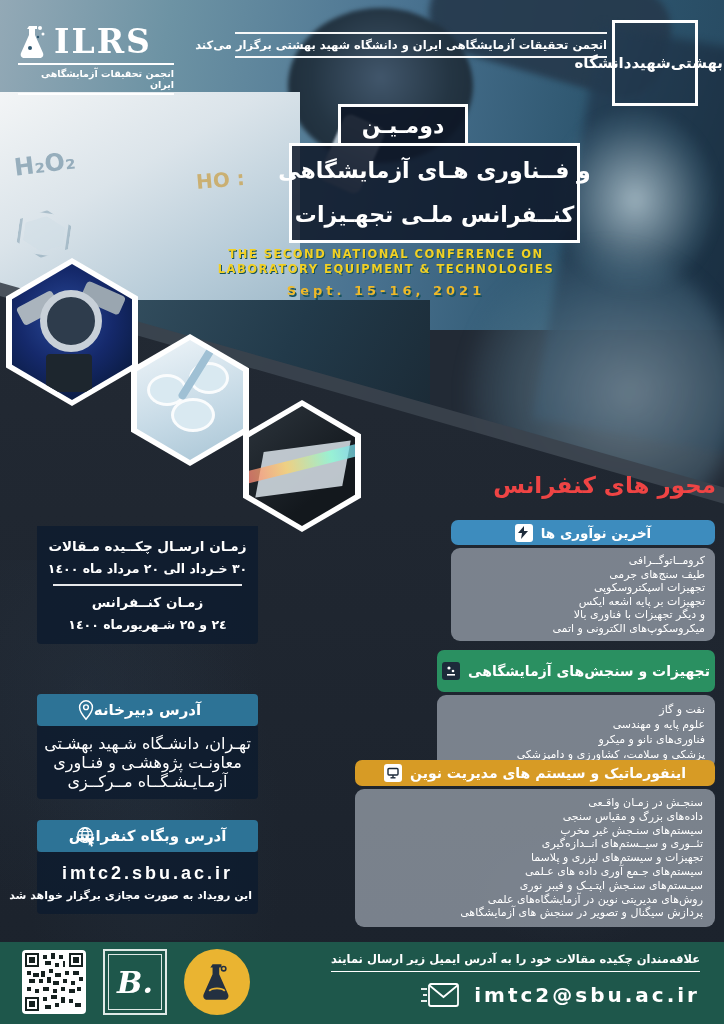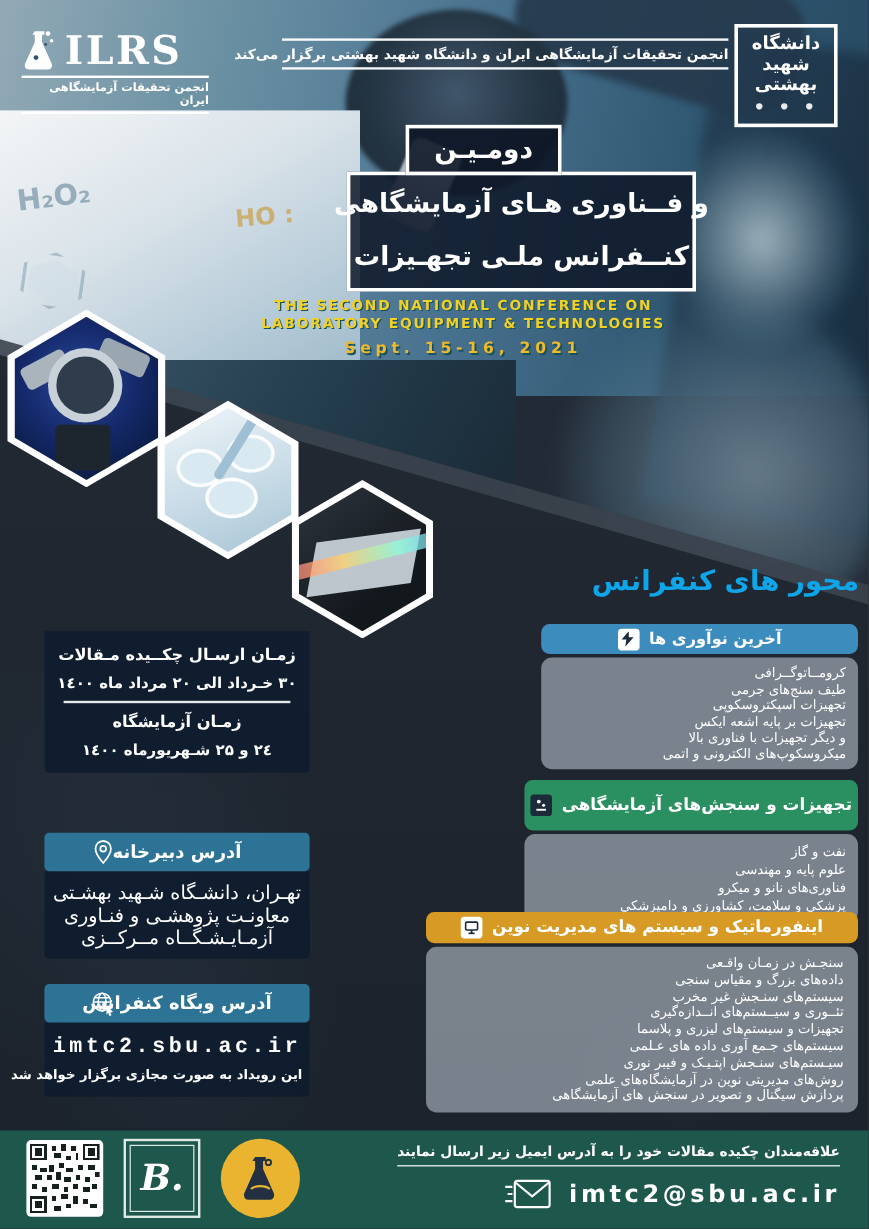--- a/index.html
+++ b/index.html
@@ -44,21 +44,21 @@
   .ilrs{left:18px;top:22px;width:156px;color:#fff;}
   .ilrs-row{display:flex;align-items:center;gap:6px;}
   .ilrs-acronym{font-family:"DejaVu Serif",serif;font-weight:bold;font-size:33px;letter-spacing:2px;}
   .ilrs-line{height:2px;background:#fff;margin-top:2px;}
   .ilrs-sub{font-size:9.5px;text-align:right;padding:3px 0 3px 0;font-weight:bold;}
   .ilrs-line2{height:1.5px;background:#fff;}
   .host-banner{left:235px;top:32px;width:372px;color:#fff;text-align:center;}
   .host-rule{height:2px;background:#fff;opacity:.95;}
   .host-text{font-size:11.5px;font-weight:bold;padding:4px 0;white-space:nowrap;}
   .sbu-logo{left:612px;top:20px;width:86px;height:86px;border:3px solid #fff;box-sizing:border-box;
-    display:flex;flex-direction:column;align-items:center;justify-content:center;color:#fff;}
+    display:flex;align-items:center;justify-content:center;color:#fff;}
   .sbu-logo div{font-size:15px;font-weight:bold;line-height:17px;}
   .sbu-dots{font-size:7px;letter-spacing:3px;margin-top:2px;opacity:.9;}
   
   .ordinal-box{left:338px;top:104px;width:130px;height:42px;border:3px solid #fff;box-sizing:border-box;
     background:rgba(13,22,38,.9);color:#fff;display:flex;align-items:center;justify-content:center;
     font-size:22px;font-weight:bold;z-index:5;}
   .title-box{left:289px;top:143px;width:291px;height:100px;border:3px solid #fff;box-sizing:border-box;
     background:rgba(13,22,38,.84);color:#fff;display:flex;flex-direction:column;align-items:center;
     justify-content:center;z-index:4;}
   .title-box div{font-size:22px;font-weight:bold;line-height:44px;white-space:nowrap;}
@@ -88,21 +88,21 @@
   .t3{left:34px;top:58px;width:38px;height:28px;}
   .pipette{position:absolute;left:58px;top:-6px;width:8px;height:70px;background:#9fc0d4;
     transform:rotate(32deg);border-radius:4px;}
   .hex3{left:243px;top:400px;width:118px;height:132px;}
   .hex3 .hex-in{background:linear-gradient(140deg,#2c343c,#13181d 70%);}
   .prism{position:absolute;left:12px;top:40px;width:84px;height:46px;background:#cfd8df;
     transform:skewX(-18deg) rotate(-8deg);opacity:.9;}
   .rainbow{position:absolute;left:-10px;top:50px;width:140px;height:12px;opacity:.75;
     background:linear-gradient(90deg,#ff7a7a,#ffd36a,#8cffd8,#6ab8ff);transform:rotate(-14deg);}
   
-  .topics-heading{right:8px;top:472px;color:#0ea5e9;font-size:23px;font-weight:bold;}
+  .topics-heading{right:8px;top:472px;color:#ef4444;font-size:23px;font-weight:bold;}
   .topic-box{box-sizing:border-box;}
   .topic-head{position:relative;display:flex;align-items:center;justify-content:center;gap:8px;
     border-radius:7px;color:#fff;font-weight:bold;}
   .topic-head .ticon{flex:0 0 auto;width:18px;height:18px;border-radius:3px;display:flex;
     align-items:center;justify-content:center;}
   .topic-body{margin-top:3px;background:rgba(158,166,178,.72);border-radius:9px;color:#fff;
     text-align:right;direction:rtl;}
   .box1{right:9px;top:520px;width:264px;}
   .box1 .topic-head{height:25px;background:#3d8cbe;font-size:13.5px;}
   .box1 .topic-body{padding:6px 10px;font-size:11px;line-height:13.5px;}
@@ -120,21 +120,21 @@
     display:flex;align-items:center;justify-content:center;font-size:15px;font-weight:bold;}
   .side-head .sicon{position:absolute;top:5px;}
   .side-body{background:rgba(13,28,46,.84);border-radius:0 0 4px 4px;color:#fff;text-align:center;
     direction:rtl;padding:8px 6px;}
   .secA{top:526px;}
   .secB{top:694px;}
   .secC{top:820px;}
   .lbl{font-size:13.5px;font-weight:bold;line-height:24px;white-space:nowrap;}
   .val{font-size:12.5px;font-weight:bold;line-height:22px;white-space:nowrap;}
   .divider{height:1.5px;background:#fff;opacity:.9;margin:4px 10px;}
-  .url{font-family:Liberation Mono, monospace;font-size:18px;font-weight:bold;letter-spacing:3px;
+  .url{font-family:Liberation Sans, sans-serif;font-size:18px;font-weight:bold;letter-spacing:3px;
     line-height:26px;direction:ltr;}
   .vnote{font-size:11px;font-weight:bold;line-height:20px;white-space:nowrap;}
   
   .footer{left:0;top:942px;width:724px;height:82px;background:#1e574b;}
   .qr{position:absolute;left:22px;top:8px;width:64px;height:64px;background:#fff;border-radius:4px;padding:3px;box-sizing:border-box;}
   .logo-b{position:absolute;left:103px;top:7px;width:64px;height:66px;border:2px solid #dfe9e6;
     box-sizing:border-box;display:flex;align-items:center;justify-content:center;}
   .logo-b-in{border:1px solid #dfe9e6;width:52px;height:54px;display:flex;align-items:center;
     justify-content:center;color:#fff;font-family:"DejaVu Serif",serif;font-style:italic;
     font-size:30px;font-weight:bold;}
@@ -300,21 +300,21 @@
         <div>روش‌های مدیریتی نوین در آزمایشگاه‌های علمی</div>
         <div>پردازش سیگنال و تصویر در سنجش های آزمایشگاهی</div>
       </div>
   </div>
 
   <div class="abs side-sec secA">
     <div class="side-body">
       <div class="lbl">زمـان ارسـال چکــیده مـقالات</div>
       <div class="val">۳۰ خـرداد الی ۲۰ مرداد ماه ۱٤۰۰</div>
       <div class="divider"></div>
-      <div class="lbl">زمـان آزمایشگاه</div>
+      <div class="lbl">زمـان کنــفرانس</div>
       <div class="val">۲٤ و ۲۵ شـهریورماه ۱٤۰۰</div>
     </div>
   </div>
 
   <div class="abs side-sec secB">
     <div class="side-head rtl">
       <span>آدرس دبیرخانه</span>
       <span class="sicon" style="left:38px;">
         <svg width="22" height="22" viewBox="0 0 24 24" fill="none" stroke="#fff" stroke-width="1.6">
           <path d="M12 2c-3.9 0-7 3.1-7 7 0 5 7 13 7 13s7-8 7-13c0-3.9-3.1-7-7-7z"></path>

